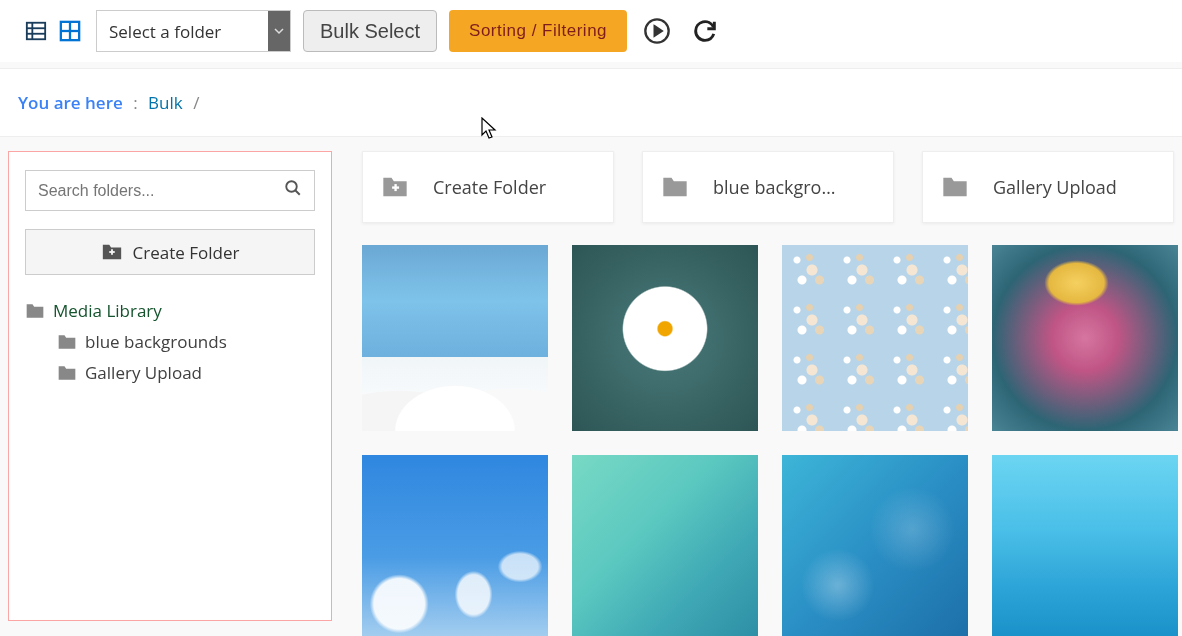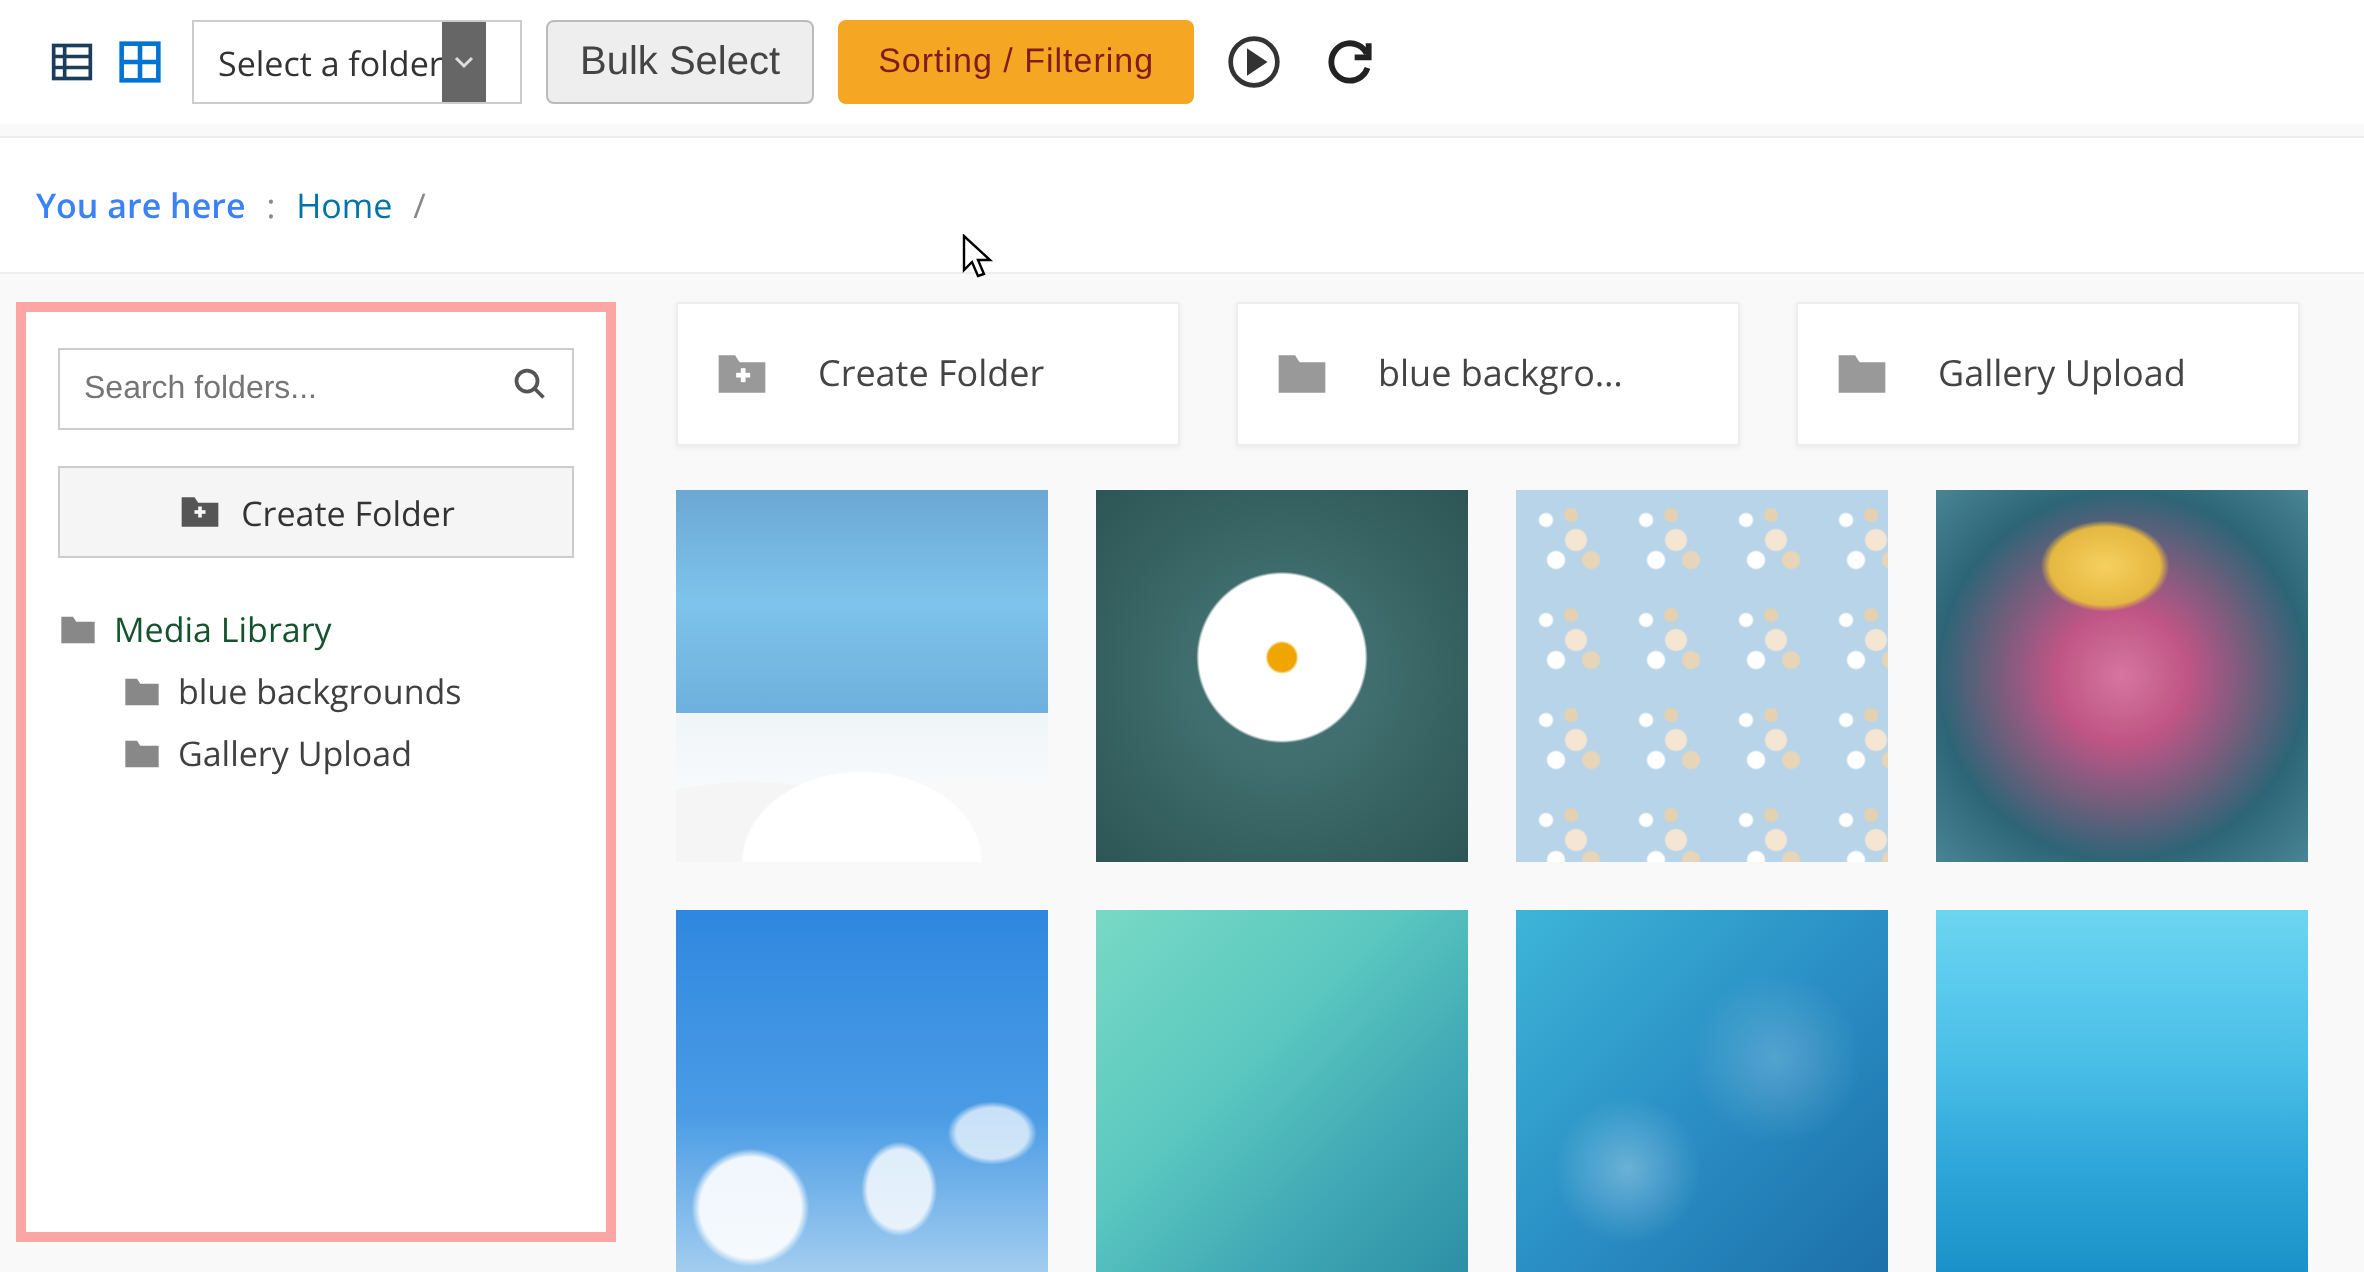--- a/index.html
+++ b/index.html
@@ -3,36 +3,36 @@
 <meta charset="utf-8">
 <style>
 * { box-sizing: border-box; margin: 0; padding: 0; }
 body { font-family: "Segoe UI", "Open Sans", Arial, sans-serif; background: #f9f9f9; width: 1182px; height: 636px; overflow: hidden; }
 
 
 .toolbar { display: flex; align-items: center; padding: 10px 22px; gap: 12px; background: #fff; }
 .view-toggle { display: flex; gap: 6px; }
 .view-btn { width: 28px; height: 28px; display: flex; align-items: center; justify-content: center; cursor: pointer; }
 .view-btn svg { width: 22px; height: 22px; }
-.folder-select { width: 165px; height: 42px; border: 1px solid #ccc; background: #fff; display: flex; align-items: center; justify-content: flex-start; padding: 0 0 0 12px; font-size: 17px; color: #333; cursor: pointer; }
+.folder-select { width: 195px; height: 42px; border: 1px solid #ccc; background: #fff; display: flex; align-items: center; justify-content: space-between; padding: 0 0 0 12px; font-size: 17px; color: #333; cursor: pointer; }
 .folder-select-arrow { width: 22px; height: 100%; background: #666; display: flex; align-items: center; justify-content: center; }
 .btn { height: 42px; padding: 0 16px; border-radius: 4px; border: 1px solid #bbb; background: #eee; font-size: 20px; color: #444; display: flex; align-items: center; cursor: pointer; }
 .btn-warn { background: #f5a623; color: #7f1d1d; border: none; padding: 0 20px; font-size: 17px; letter-spacing: 0.5px; }
 .icon-btn { width: 36px; height: 36px; display: flex; align-items: center; justify-content: center; cursor: pointer; }
 .icon-btn svg { width: 28px; height: 28px; }
 
 
 .breadcrumb { padding: 22px 18px; font-size: 17px; color: #444; border-top: 1px solid #eee; border-bottom: 1px solid #eee; background: #fff; margin-top: 6px; }
 .breadcrumb .bc-label { font-weight: 600; color: #3b82f6; }
 .breadcrumb .bc-sep { color: #888; margin: 0 6px; }
 .breadcrumb .bc-link { color: #0073aa; }
 
 
 .layout { display: flex; padding: 14px 0 0 8px; gap: 30px; }
-.sidebar { width: 300px; background: #fff; border: 5px solid #fca5a5; padding: 18px 16px; height: 470px; }
+.sidebar { width: 324px; background: #fff; border: 1px solid #fca5a5; padding: 18px 16px; height: 470px; }
 .search-row { display: flex; align-items: center; border: 1px solid #ccc; padding: 8px 12px; margin-bottom: 18px; }
 .search-row input { border: none; outline: none; font-size: 16px; flex: 1; color: #555; }
 .search-row .srch { color: #555; }
 .create-folder-side { border: 1px solid #ccc; background: #f5f5f5; height: 46px; display: flex; align-items: center; justify-content: center; gap: 10px; font-size: 17px; color: #333; cursor: pointer; margin-bottom: 24px; }
 .tree-item { display: flex; align-items: center; gap: 8px; font-size: 17px; margin-bottom: 8px; }
 .tree-item svg { width: 20px; height: 18px; fill: #888; }
 .tree-root span { color: #14532d; }
 .tree-child { padding-left: 32px; color: #404040; }
 
 
@@ -100,21 +100,21 @@
         <path d="M20 4 L20 10 L14 10"></path>
         <path d="M4 12 A8 8 0 0 1 19.2 8.5"></path>
         <path d="M4 12 A8 8 0 0 0 12 20 A8 8 0 0 0 19.5 14.5"></path>
       </svg>
   </div>
 </div>
 
 <div class="breadcrumb">
   <span class="bc-label">You are here</span>
   <span class="bc-sep">:</span>
-  <a class="bc-link">Home</a>
+  <a class="bc-link">Bulk</a>
   <span class="bc-sep">/</span>
 </div>
 
 <div class="layout">
 
   <div class="sidebar">
     <div class="search-row">
       <input placeholder="Search folders..." style="">
       <span class="srch">
         <svg width="18" height="18" viewBox="0 0 24 24" fill="none" stroke="#555" stroke-width="2.5">

